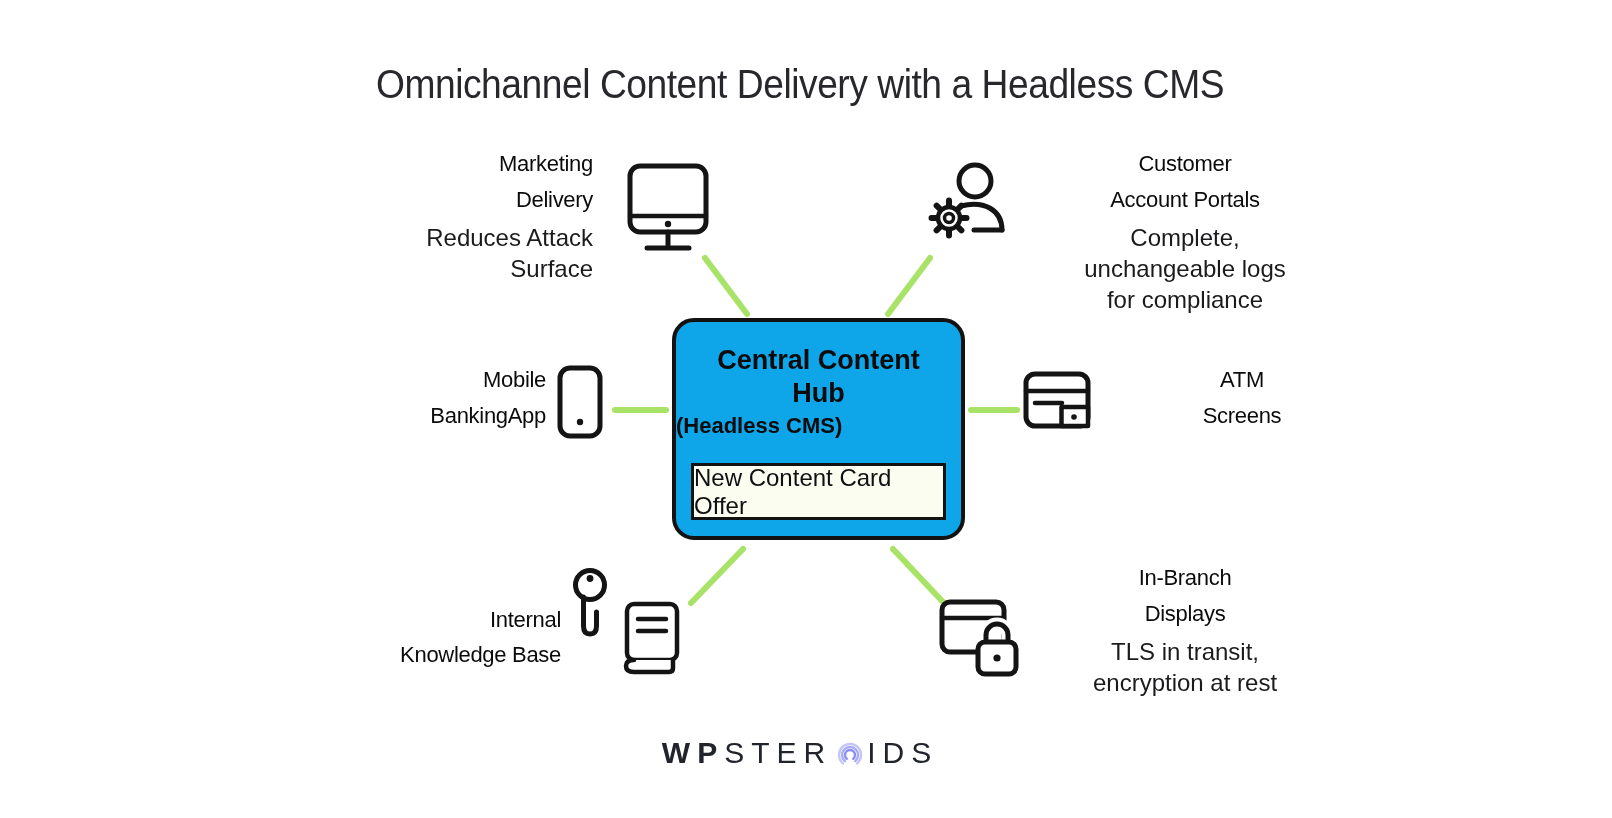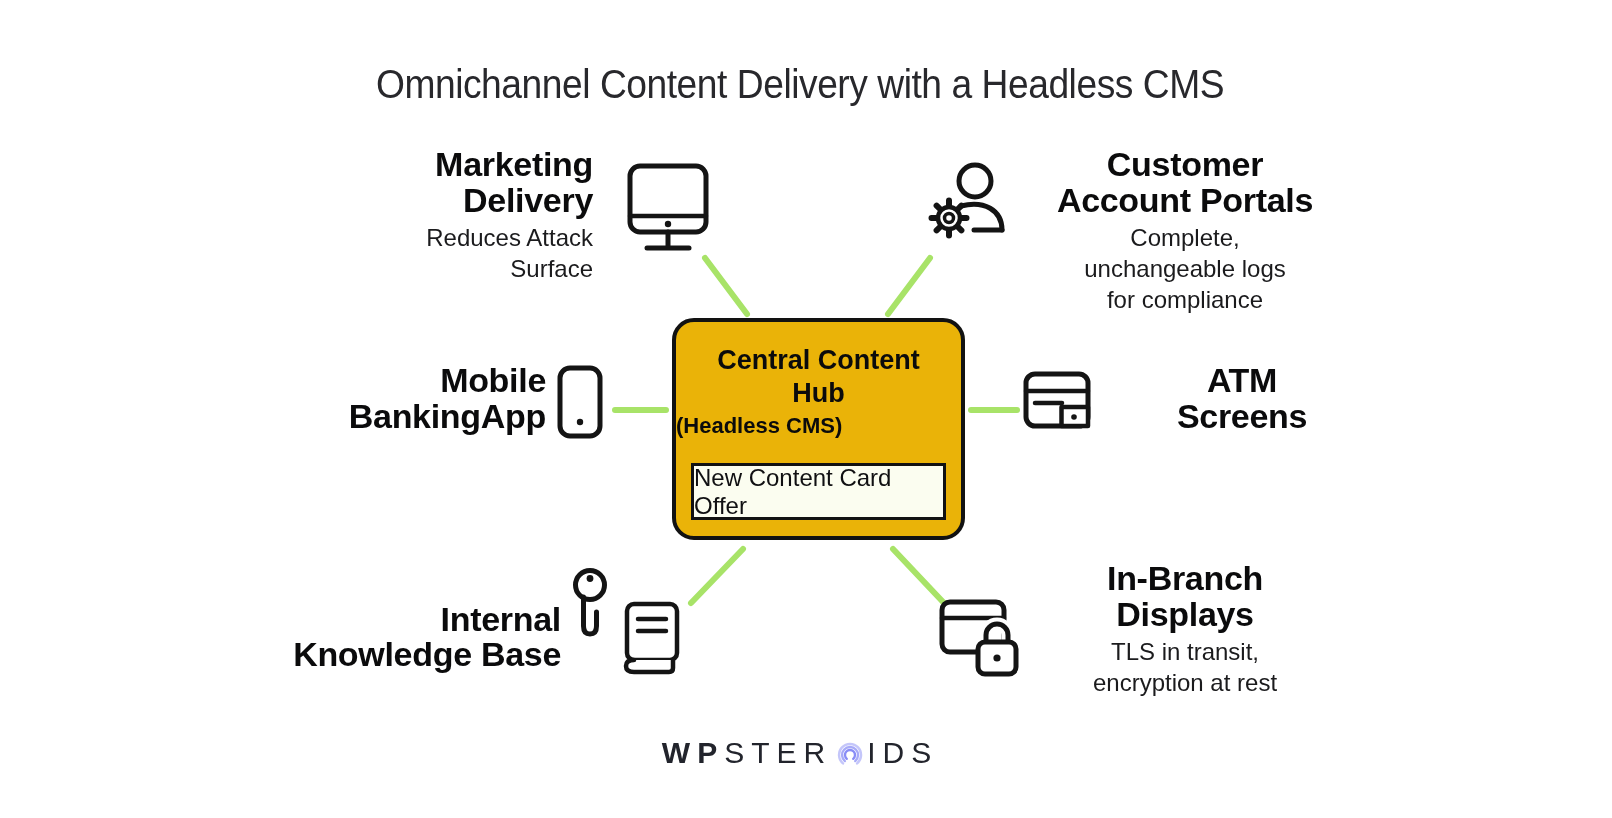--- a/index.html
+++ b/index.html
@@ -6,27 +6,27 @@
   .stage{
     position:relative;width:1600px;height:818px;background:#ffffff;
     font-family:"Liberation Sans", sans-serif;overflow:hidden;color:#0c0c0d;
   }
   .abs{position:absolute;}
   .diagram-title{
     position:absolute;left:0;right:0;top:62px;text-align:center;
     font-size:40px;font-weight:500;letter-spacing:-0.5px;color:#28282c;
     transform:scaleX(0.93);transform-origin:50% 50%;
   }
-  .node-title{font-weight:bold;font-size:34px;line-height:36px;letter-spacing:-0.3px;color:#0b0b0c;}
+  .node-title{font-weight:normal;font-size:22px;line-height:36px;letter-spacing:-0.3px;color:#0b0b0c;}
   .node-sub{font-size:24px;line-height:31px;color:#1b1b1d;margin-top:4px;}
   .ra{text-align:right;}
   .la{text-align:center;}
   .hub{
     position:absolute;left:672px;top:318px;width:293px;height:222px;
-    background:#eab308;border:4px solid #121212;border-radius:22px;box-sizing:border-box;
+    background:#0ea5e9;border:4px solid #121212;border-radius:22px;box-sizing:border-box;
   }
   .hub-title{text-align:center;margin-top:22px;font-weight:bold;font-size:27px;line-height:33px;color:#0b0b0c;}
   .hub-sub{font-weight:bold;font-size:22px;margin-top:3px;color:#0b0b0c;}
   .hub-card{
     position:absolute;left:15px;right:15px;top:141px;height:57px;background:#fbfdf0;
     border:3.5px solid #121212;box-sizing:border-box;
     display:flex;align-items:center;justify-content:center;font-size:24px;color:#101012;
   }
   .connector-layer{position:absolute;left:0;top:0;pointer-events:none;}
   svg.icon *{vector-effect:none;}

